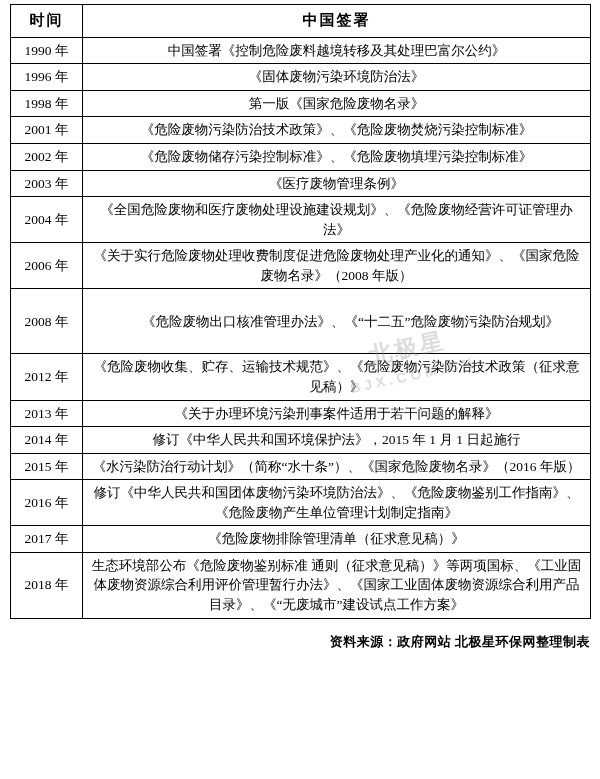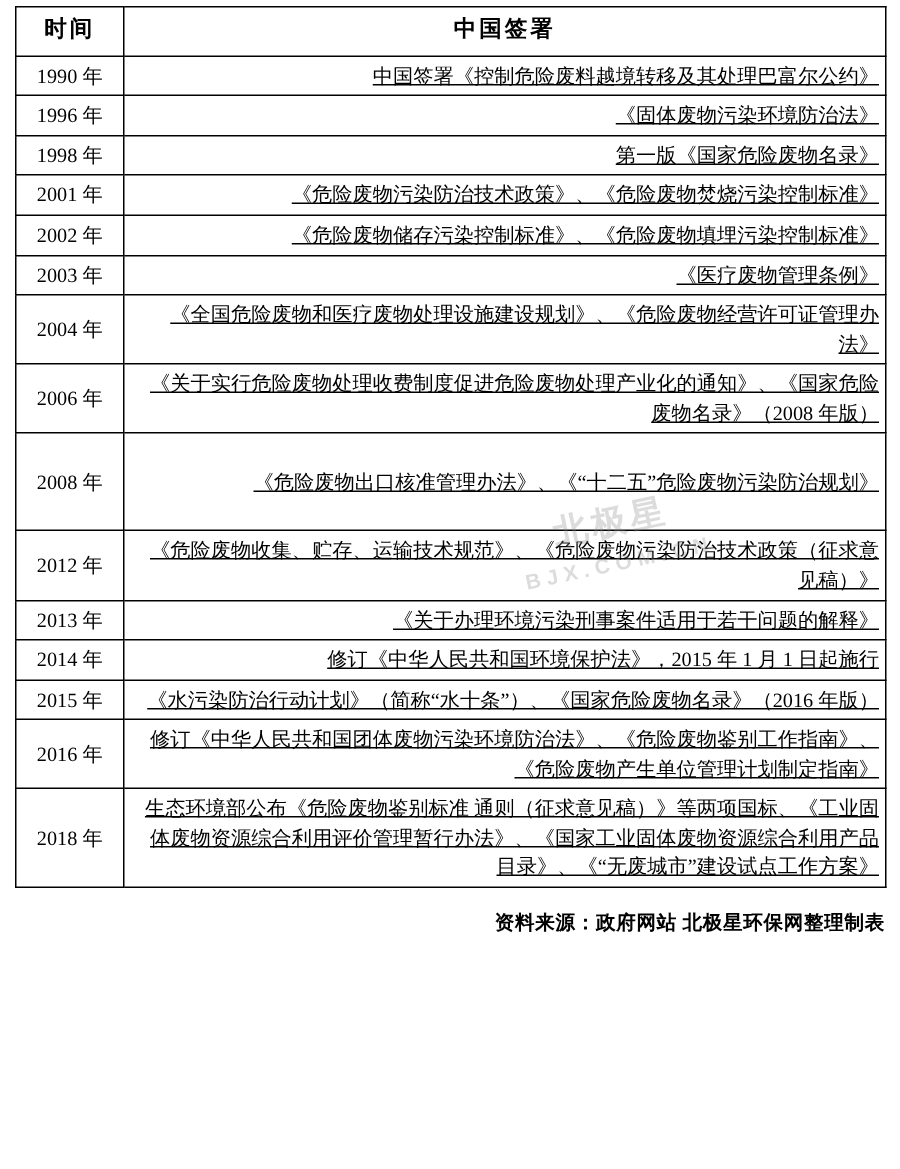--- a/index.html
+++ b/index.html
@@ -42,23 +42,22 @@
     padding: 5px 4px;
   }
   col.col-year { width: 72px; }
   col.col-name { width: 508px; }
   td.year-cell {
     text-align: center;
     white-space: nowrap;
     font-size: 13.5px;
   }
   td.name-cell {
-    text-align: right;
+    text-align: center;
     word-break: break-all;
-    text-decoration: underline;
   }
   .source-line {
     width: 580px;
     text-align: right;
     font-size: 13px;
     font-weight: bold;
     margin-top: 14px;
     letter-spacing: 0.5px;
   }
   .watermark {
@@ -150,20 +149,24 @@
       </tr>
       <tr>
         <td class="year-cell">2015 年</td>
         <td class="name-cell">《水污染防治行动计划》（简称“水十条”）、《国家危险废物名录》（2016 年版）</td>
       </tr>
       <tr>
         <td class="year-cell">2016 年</td>
         <td class="name-cell">修订《中华人民共和国团体废物污染环境防治法》、《危险废物鉴别工作指南》、《危险废物产生单位管理计划制定指南》</td>
       </tr>
       <tr>
+        <td class="year-cell">2017 年</td>
+        <td class="name-cell">《危险废物排除管理清单（征求意见稿）》</td>
+      </tr>
+      <tr>
         <td class="year-cell">2018 年</td>
         <td class="name-cell">生态环境部公布《危险废物鉴别标准 通则（征求意见稿）》等两项国标、《工业固体废物资源综合利用评价管理暂行办法》、《国家工业固体废物资源综合利用产品目录》、《“无废城市”建设试点工作方案》</td>
       </tr>
     </tbody>
   </table>
 
   <div class="source-line">资料来源：政府网站 北极星环保网整理制表</div>
 
   <div class="watermark">
     <div>北极星</div>

